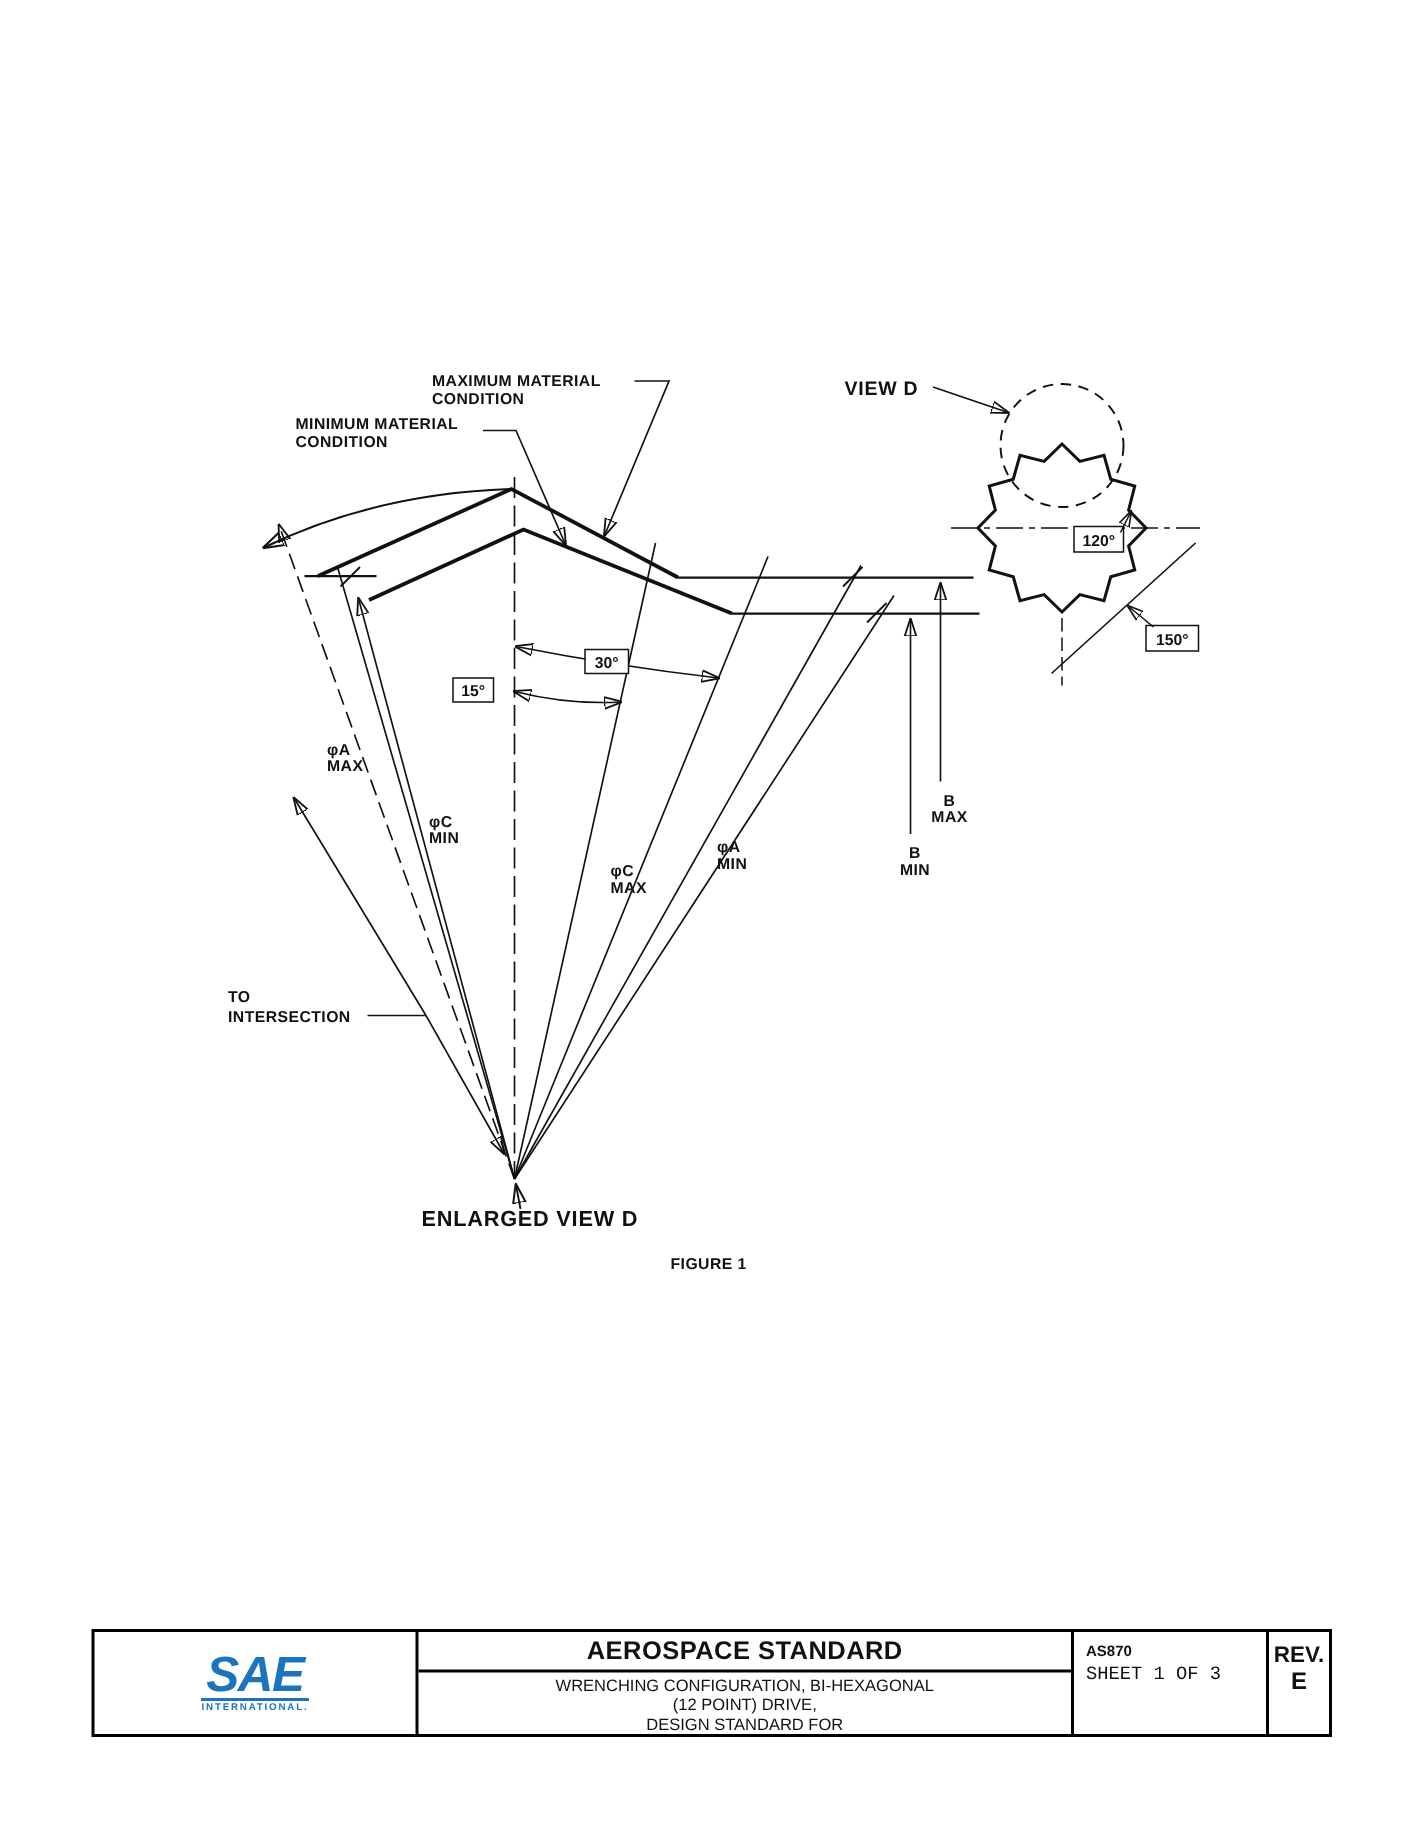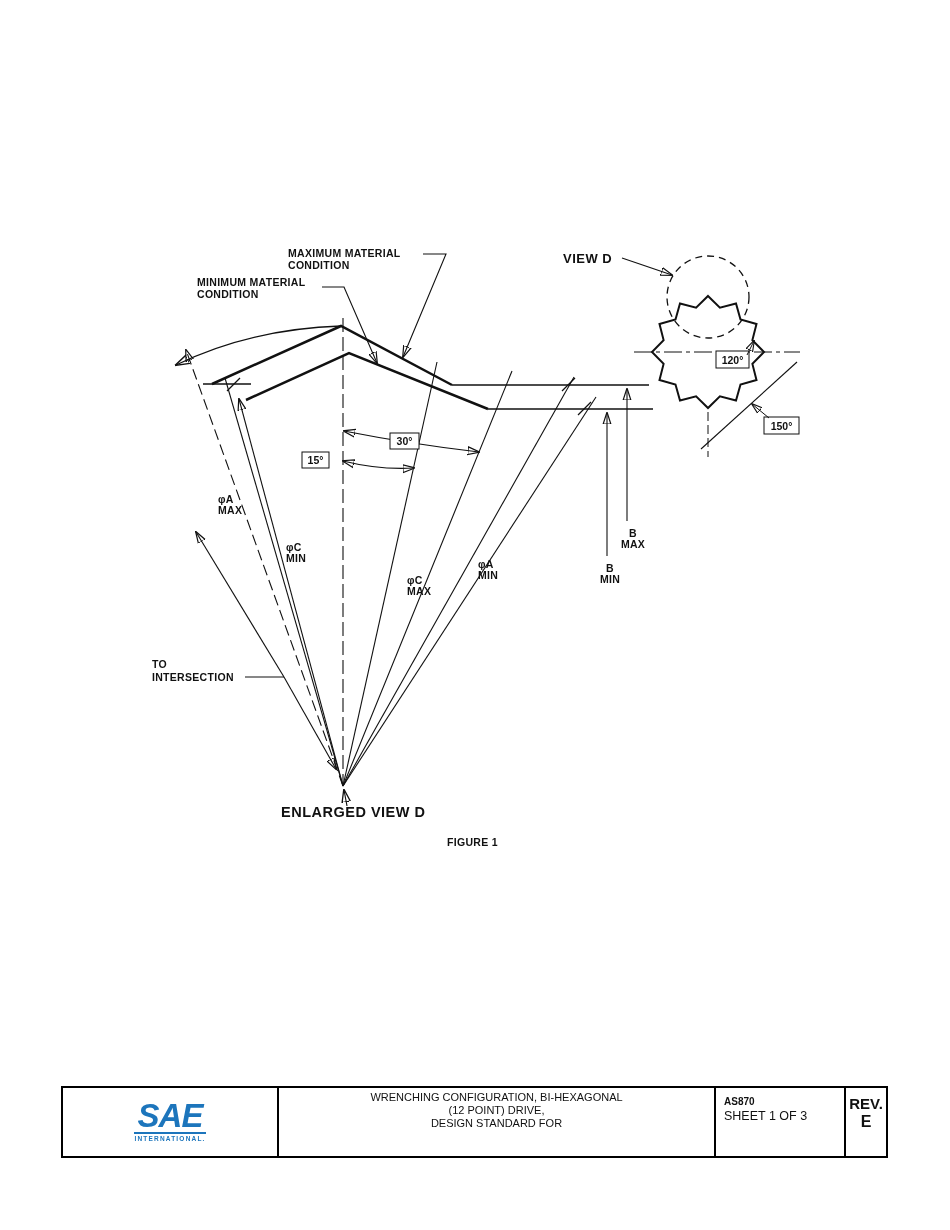--- a/index.html
+++ b/index.html
@@ -23,21 +23,21 @@
   .sae-text{font-size:33px;font-weight:bold;font-style:italic;color:#1c75bc;
             line-height:0.85;letter-spacing:-1px;}
   .sae-sub{color:#1c75bc;font-size:6.5px;font-weight:bold;letter-spacing:1.2px;
            border-top:2.5px solid #1c75bc;padding-top:1px;margin-top:2px;}
   .tb-main{flex:1;border-right:2px solid #000;display:flex;flex-direction:column;}
   .tb-title{font-size:17px;font-weight:bold;text-align:center;padding:3px 0 2px;
             border-bottom:2px solid #000;letter-spacing:0.3px;}
   .tb-sub{font-size:11px;text-align:center;line-height:1.2;padding-top:3px;}
   .tb-num{width:130px;border-right:2px solid #000;padding:8px 8px 0 8px;}
   .tb-docnum{font-weight:bold;font-size:10px;}
-  .tb-sheet{font-size:12.5px;margin-top:2px;}
+  .tb-sheet{font-size:12.5px;margin-top:2px;font-family:Liberation Mono, monospace;}
   .tb-rev{width:40px;text-align:center;padding-top:7px;}
   .tb-rev-label{font-weight:bold;font-size:15px;}
   .tb-rev-value{font-weight:bold;font-size:16px;margin-top:1px;}
 </style>
 </head>
 <body>
 
 <div class="page">
 
   <svg class="fig" width="950" height="1080" viewBox="0 0 950 1080">
@@ -130,20 +130,21 @@
       <text class="t t13" x="563" y="263">VIEW D</text>
     </g>
   </svg>
 
   <div class="titleblock">
     <div class="tb-cell tb-logo">
       <div class="sae-text">SAE</div>
       <div class="sae-sub">INTERNATIONAL.</div>
     </div>
     <div class="tb-cell tb-main">
+      <div class="tb-title">AEROSPACE STANDARD</div>
       <div class="tb-sub">
         <div>WRENCHING CONFIGURATION, BI-HEXAGONAL</div>
         <div>(12 POINT) DRIVE,</div>
         <div>DESIGN STANDARD FOR</div>
       </div>
     </div>
     <div class="tb-cell tb-num">
       <div class="tb-docnum">AS870</div>
       <div class="tb-sheet">SHEET 1 OF 3</div>
     </div>

